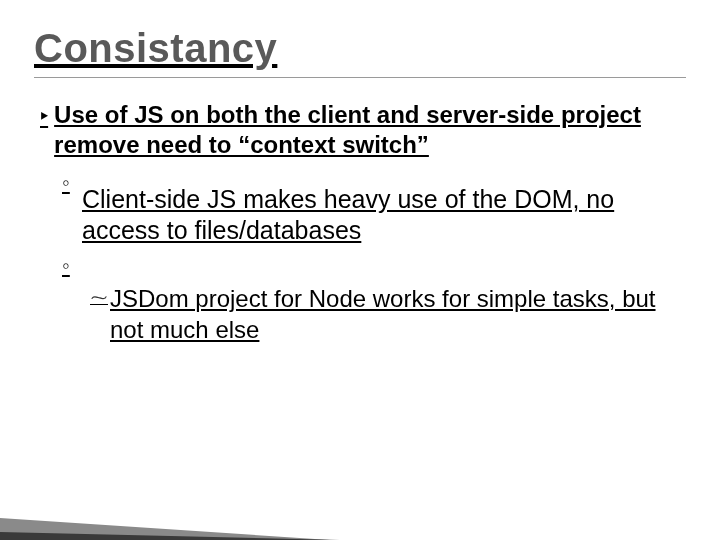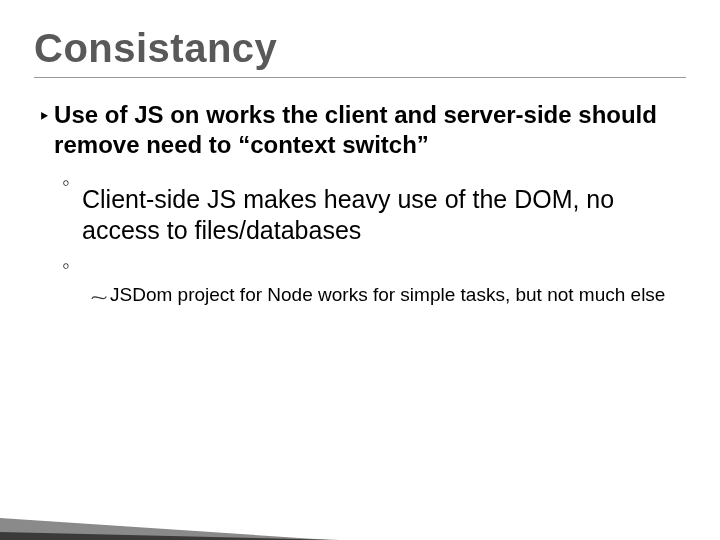--- a/index.html
+++ b/index.html
@@ -12,20 +12,21 @@
     color: #000;
     position: relative;
     overflow: hidden;
   }
   .slide {
     width: 720px;
     height: 540px;
     position: relative;
     box-sizing: border-box;
     padding: 18px 34px 0 34px;
+    text-decoration: underline;
   }
   .title {
     font-size: 40px;
     font-weight: 700;
     color: #595959;
     font-family: "Lucida Sans", "Segoe UI", Arial, sans-serif;
     letter-spacing: 0.5px;
     margin: 8px 0 6px 0;
   }
   .divider {
@@ -80,46 +81,45 @@
   }
   .bullet-3 .marker {
     flex: 0 0 auto;
     font-size: 18px;
     line-height: 1.25;
     padding-top: 3px;
     color: #333;
     width: 18px;
   }
   .bullet-3 .text {
-    font-size: 19px;
+    font-size: 24px;
     font-weight: 400;
     line-height: 1.3;
     padding-left: 2px;
-    text-align: center;
   }
   .decoration {
     position: absolute;
     left: 0;
     bottom: 0;
     width: 340px;
     height: 70px;
     pointer-events: none;
   }
 </style>
 </head>
 <body>
 
 <div class="slide">
   <div class="title">Consistancy</div>
   <hr class="divider">
   <div class="content">
 
     <div class="bullet-1">
       <span class="marker">‣</span>
-      <span class="text">Use of JS on works the client and server-side should remove need to “context switch”</span>
+      <span class="text">Use of JS on both the client and server-side project remove need to “context switch”</span>
     </div>
 
     <div class="bullet-2">
       <span class="marker">◦</span>
       <span class="text">Client-side JS makes heavy use of the DOM, no access to files/databases</span>
     </div>
 
     <div class="bullet-2">
       <span class="marker">◦</span>
     </div>

